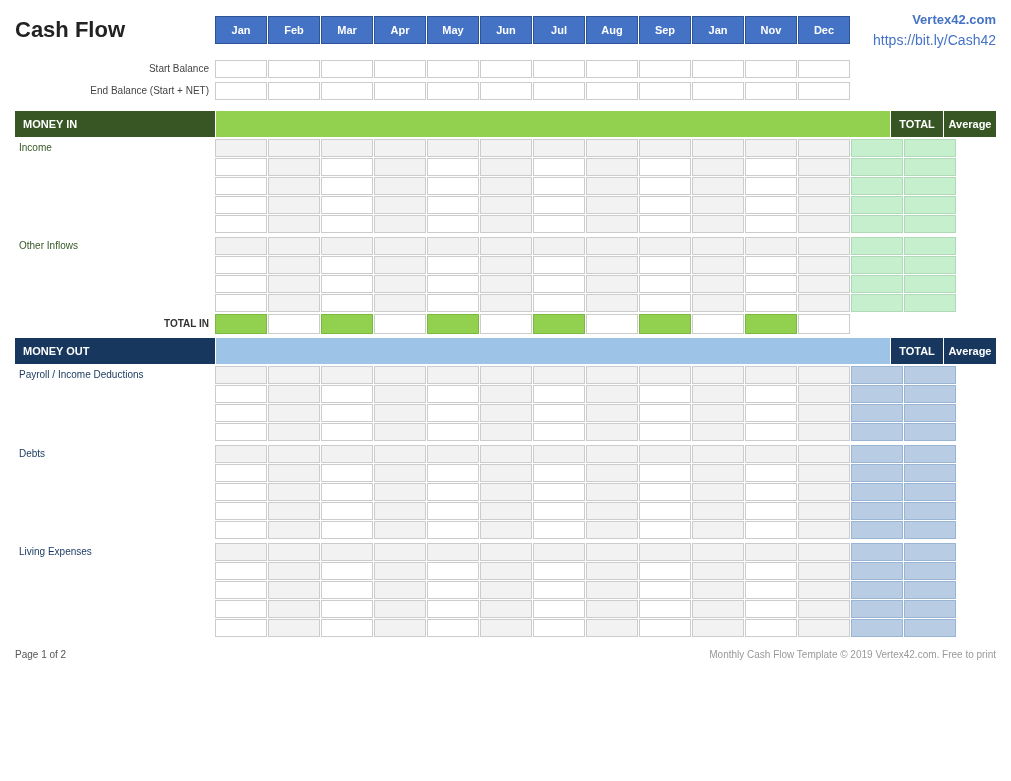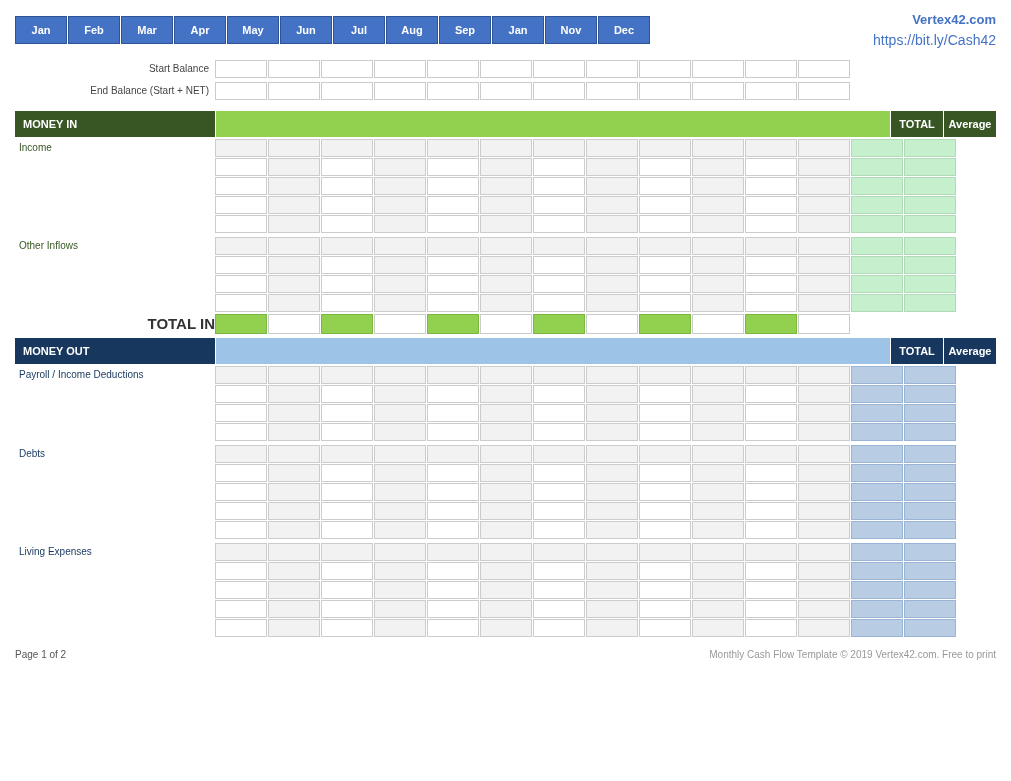--- a/index.html
+++ b/index.html
@@ -189,22 +189,23 @@
     .total-row {
       display: flex;
       align-items: center;
       height: 20px;
       margin-top: 2px;
       margin-bottom: 4px;
     }
     .total-row-label {
       width: 200px;
       text-align: right;
+      padding-right: 6px;
       font-weight: bold;
-      font-size: 15px;
+      font-size: 10px;
     }
     .total-row-cells {
       display: flex;
       gap: 1px;
     }
     .cell-total-in {
       width: 52px;
       height: 20px;
       background: #92d050;
       border: 1px solid #7ab840;
@@ -219,20 +220,21 @@
       font-size: 10px;
       color: #4472c4;
     }
     .footer-center { color: #555; font-size: 10px; }
     .footer-right { color: #999; font-size: 10px; }
   </style>
 </head>
 <body>
 
 <div class="header-row">
+  <div class="title">Cash Flow</div>
   <div class="month-tabs">
     <div class="month-tab">Jan</div>
     <div class="month-tab">Feb</div>
     <div class="month-tab">Mar</div>
     <div class="month-tab">Apr</div>
     <div class="month-tab">May</div>
     <div class="month-tab">Jun</div>
     <div class="month-tab">Jul</div>
     <div class="month-tab">Aug</div>
     <div class="month-tab">Sep</div>

